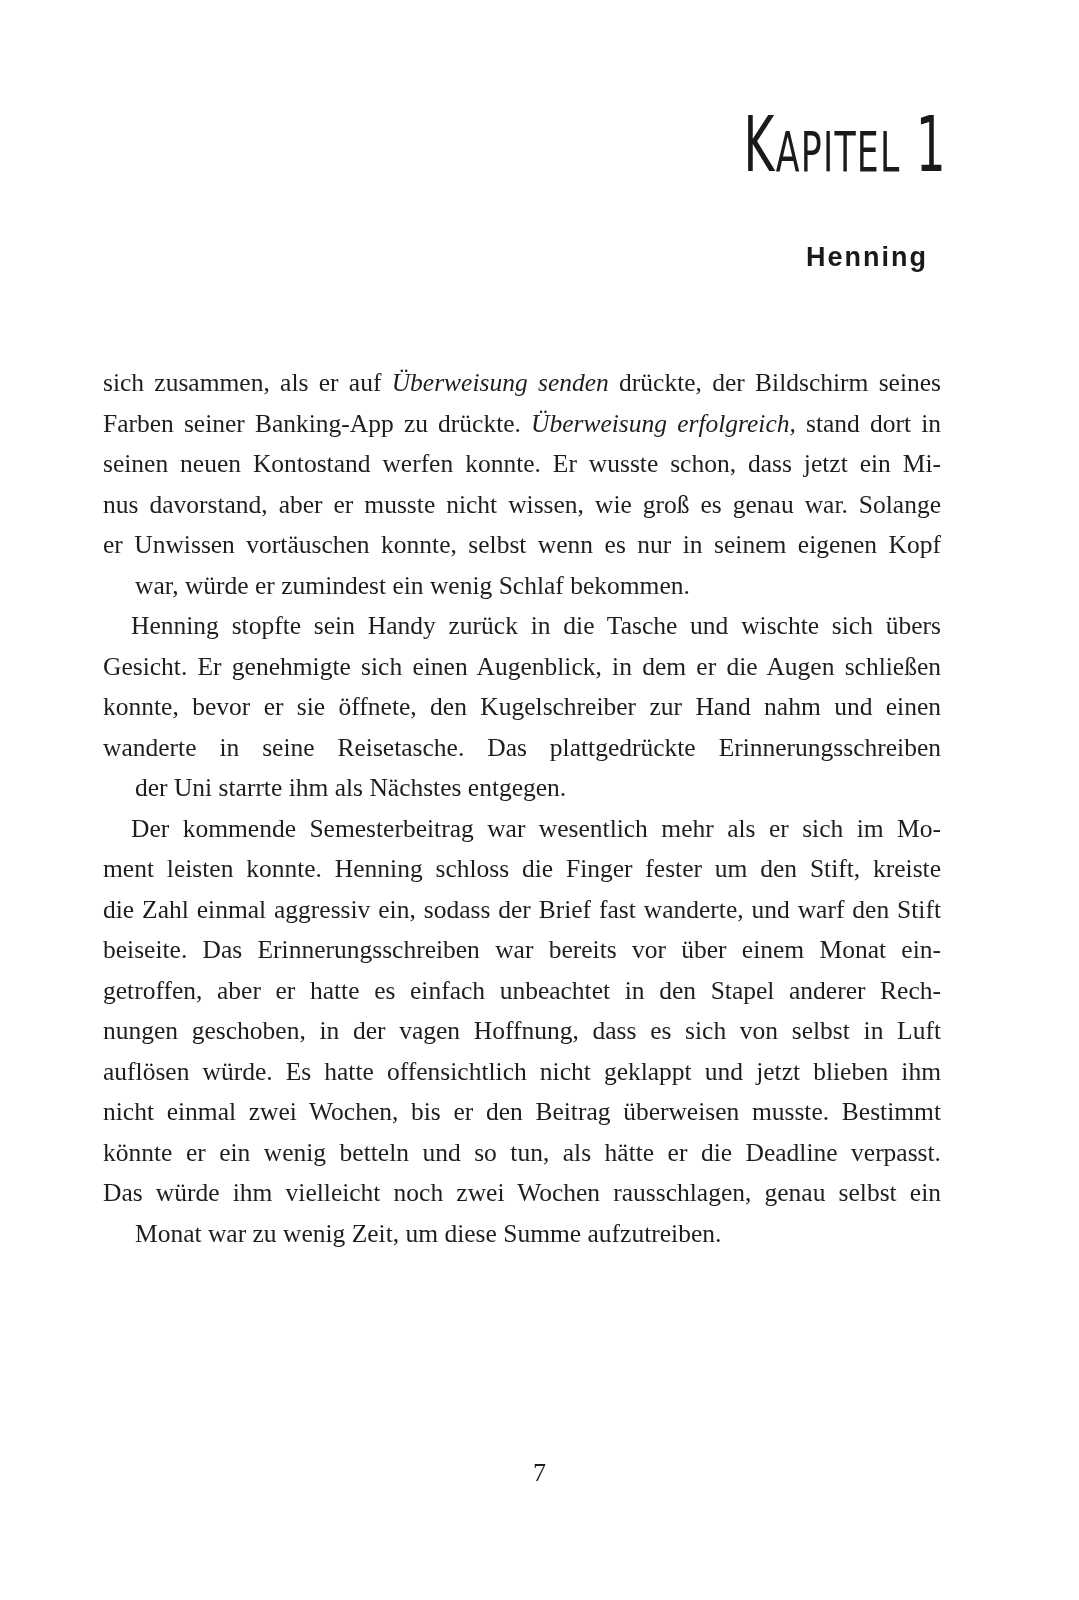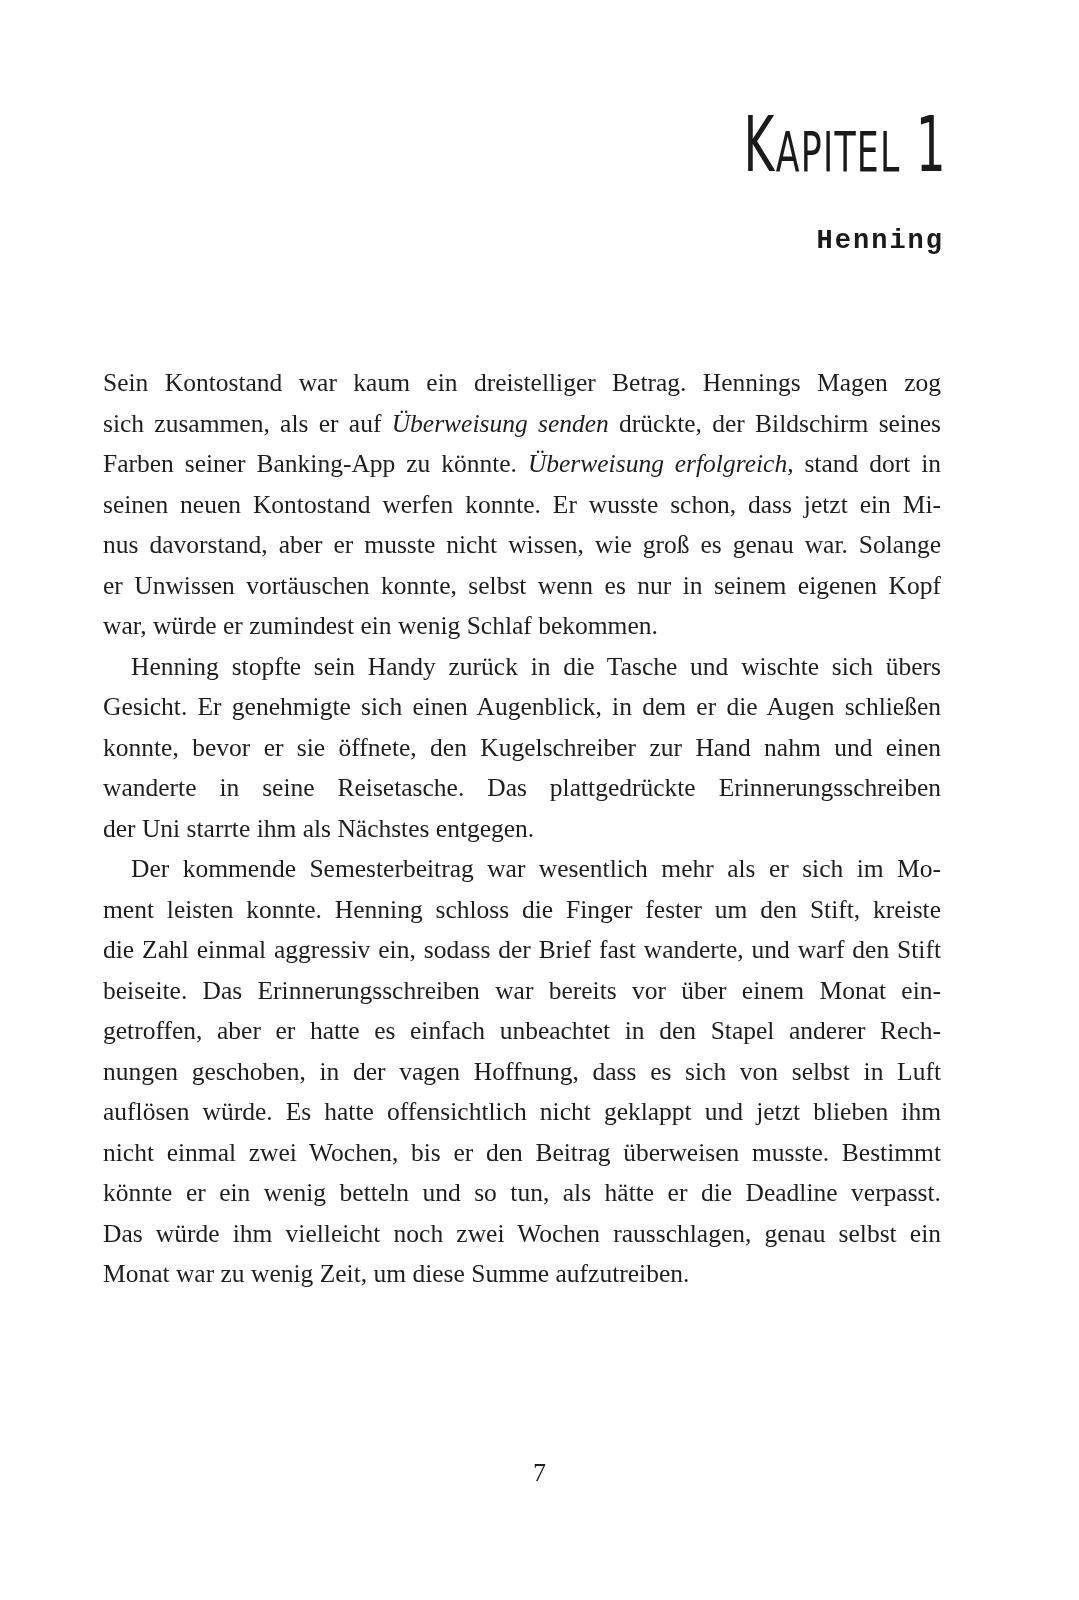--- a/index.html
+++ b/index.html
@@ -33,26 +33,26 @@
     .chapter-title .big {
       font-size: 76px;
     }
     .chapter-title .small {
       font-size: 56px;
     }
     .character-name {
       position: absolute;
       top: 226px;
       right: 135px;
-      font-family: Liberation Mono, monospace;
+      font-family: Liberation Sans, sans-serif;
       font-weight: bold;
       font-size: 27px;
       letter-spacing: 2px;
       color: #1a1a1a;
-      margin: 0;
+      margin: 16px;
     }
     .body-text {
       position: absolute;
       top: 363px;
       left: 103px;
       width: 838px;
       font-size: 25.5px;
       line-height: 40.5px;
     }
     .line {
@@ -73,20 +73,21 @@
       font-style: italic;
     }
     .line-inner {
       display: block;
       width: 100%;
       text-align: justify;
       text-align-last: justify;
     }
     .line.last .line-inner {
       text-align-last: left;
+      margin-left: 32px;
     }
     .page-number {
       position: absolute;
       top: 1458px;
       left: 0;
       width: 1079px;
       text-align: center;
       font-size: 26px;
       color: #1e1e1e;
     }
@@ -94,27 +95,24 @@
 </head>
 <body>
 
 <h1 class="chapter-title"><span><span class="big" id="ch-initial">K</span><span class="small" id="ch-rest">APITEL</span></span> <span class="big">1</span></h1>
 
 <h2 class="character-name">Henning</h2>
 
 <div class="body-text" id="body-text">
     <div>
       <span class="line">
-        <span class="line-inner"><span>Sein Kontostand war kaum ein dreistelliger Betrag. Hennings Magen zog</span></span>
-      </span>
-      <span class="line">
         <span class="line-inner"><span>sich zusammen, als er auf </span><span class="it">Überweisung senden</span><span> drückte, der Bildschirm seines</span></span>
       </span>
       <span class="line">
-        <span class="line-inner"><span>Farben seiner Banking-App zu könnte. </span><span class="it">Überweisung erfolgreich,</span><span> stand dort in</span></span>
+        <span class="line-inner"><span>Farben seiner Banking-App zu drückte. </span><span class="it">Überweisung erfolgreich,</span><span> stand dort in</span></span>
       </span>
       <span class="line">
         <span class="line-inner"><span>seinen neuen Kontostand werfen konnte. Er wusste schon, dass jetzt ein Mi-</span></span>
       </span>
       <span class="line">
         <span class="line-inner"><span>nus davorstand, aber er musste nicht wissen, wie groß es genau war. Solange</span></span>
       </span>
       <span class="line">
         <span class="line-inner"><span>er Unwissen vortäuschen konnte, selbst wenn es nur in seinem eigenen Kopf</span></span>
       </span>

